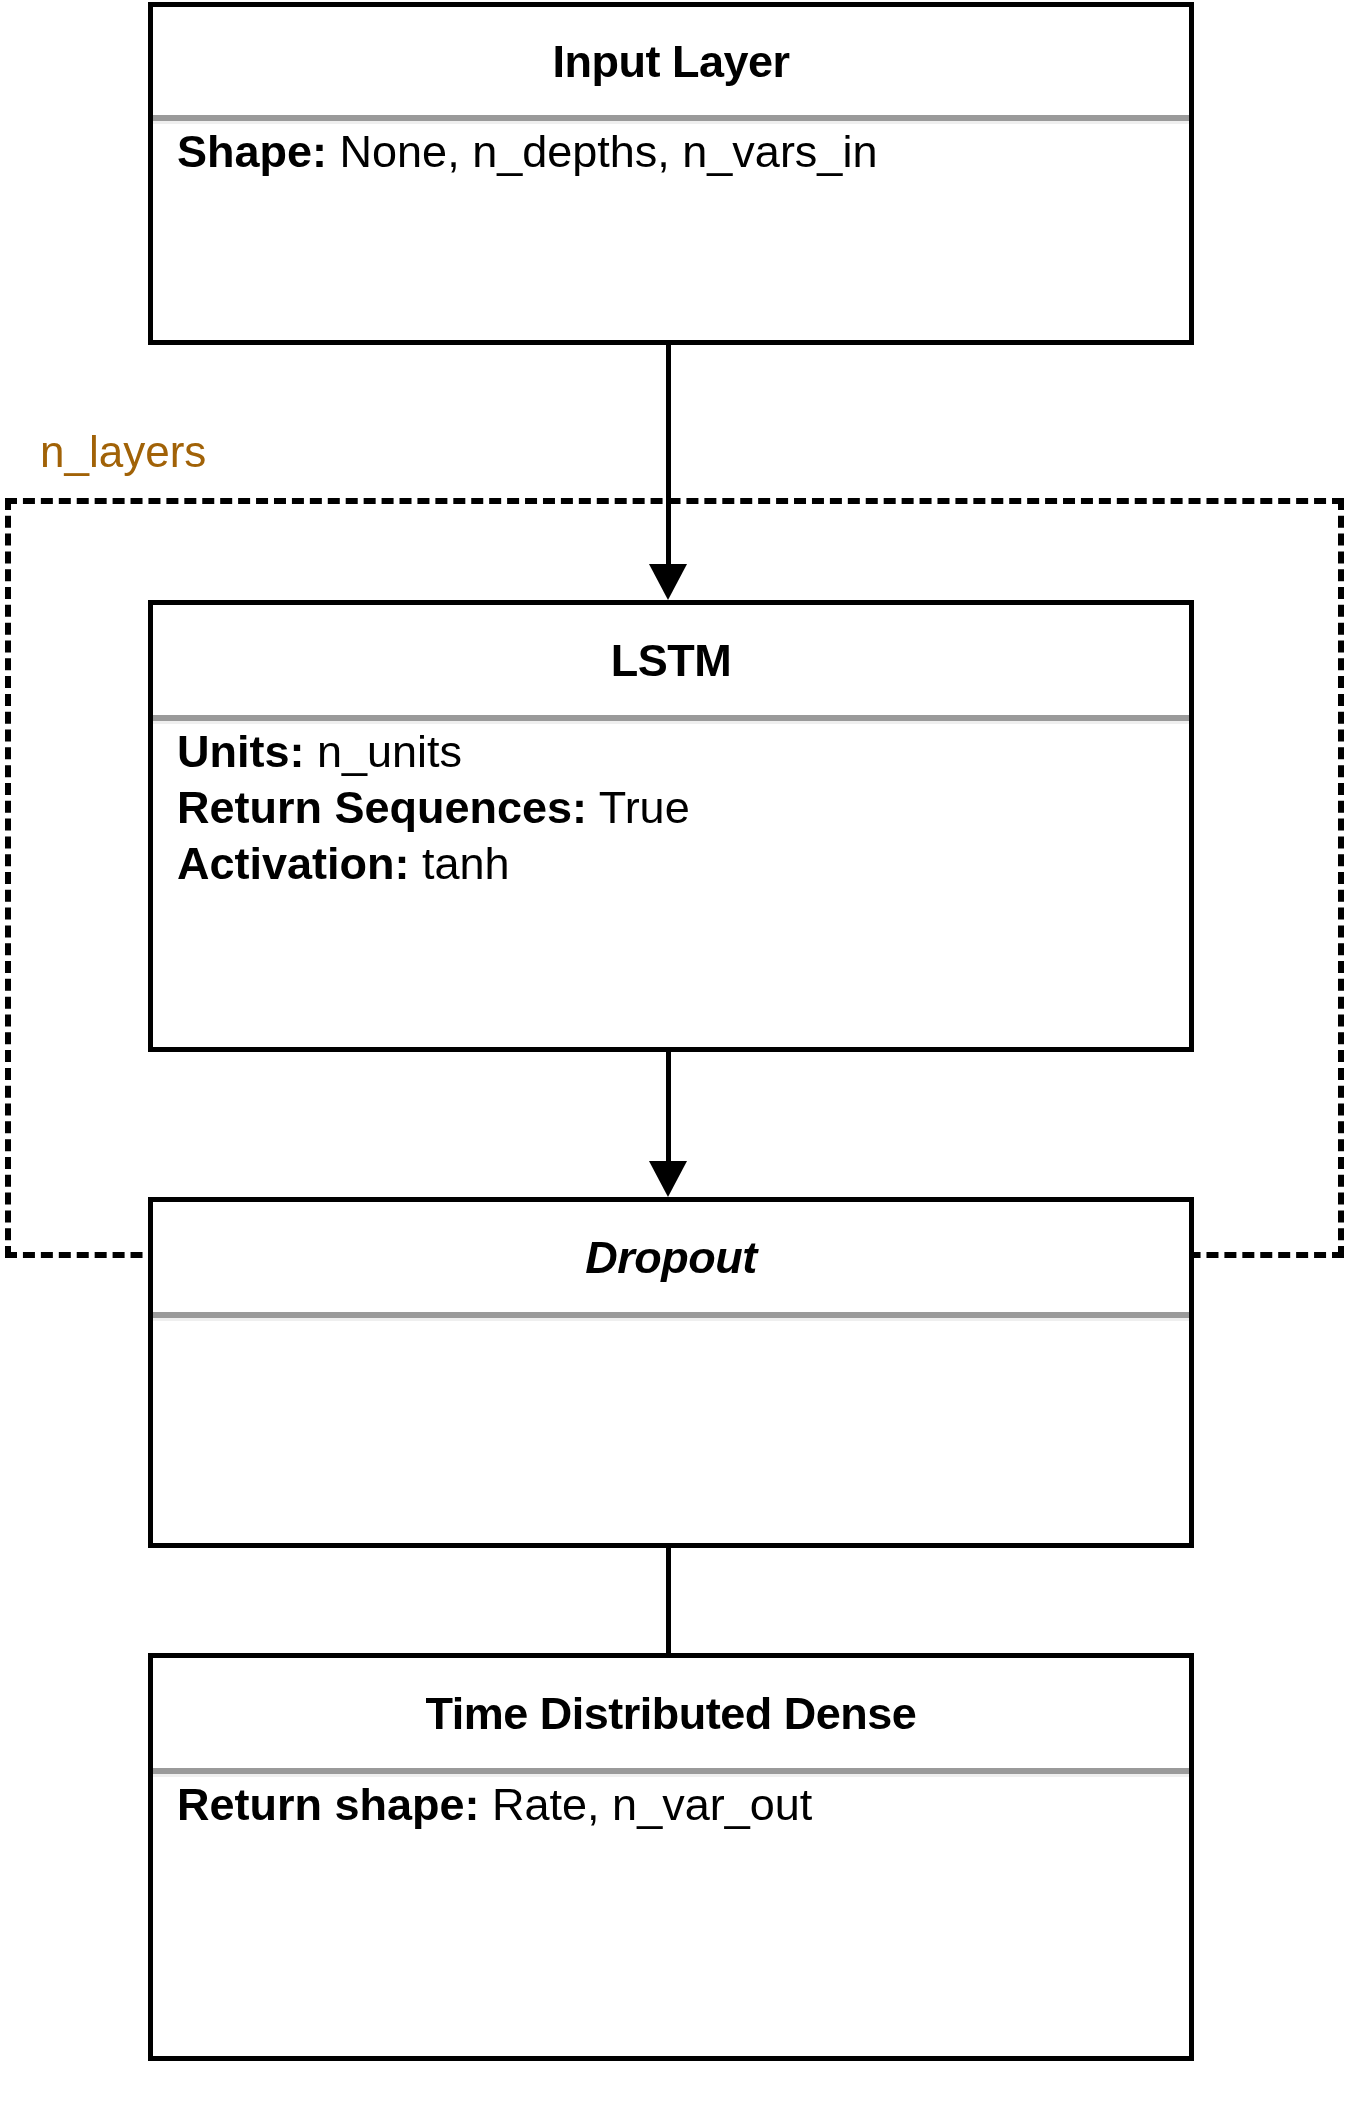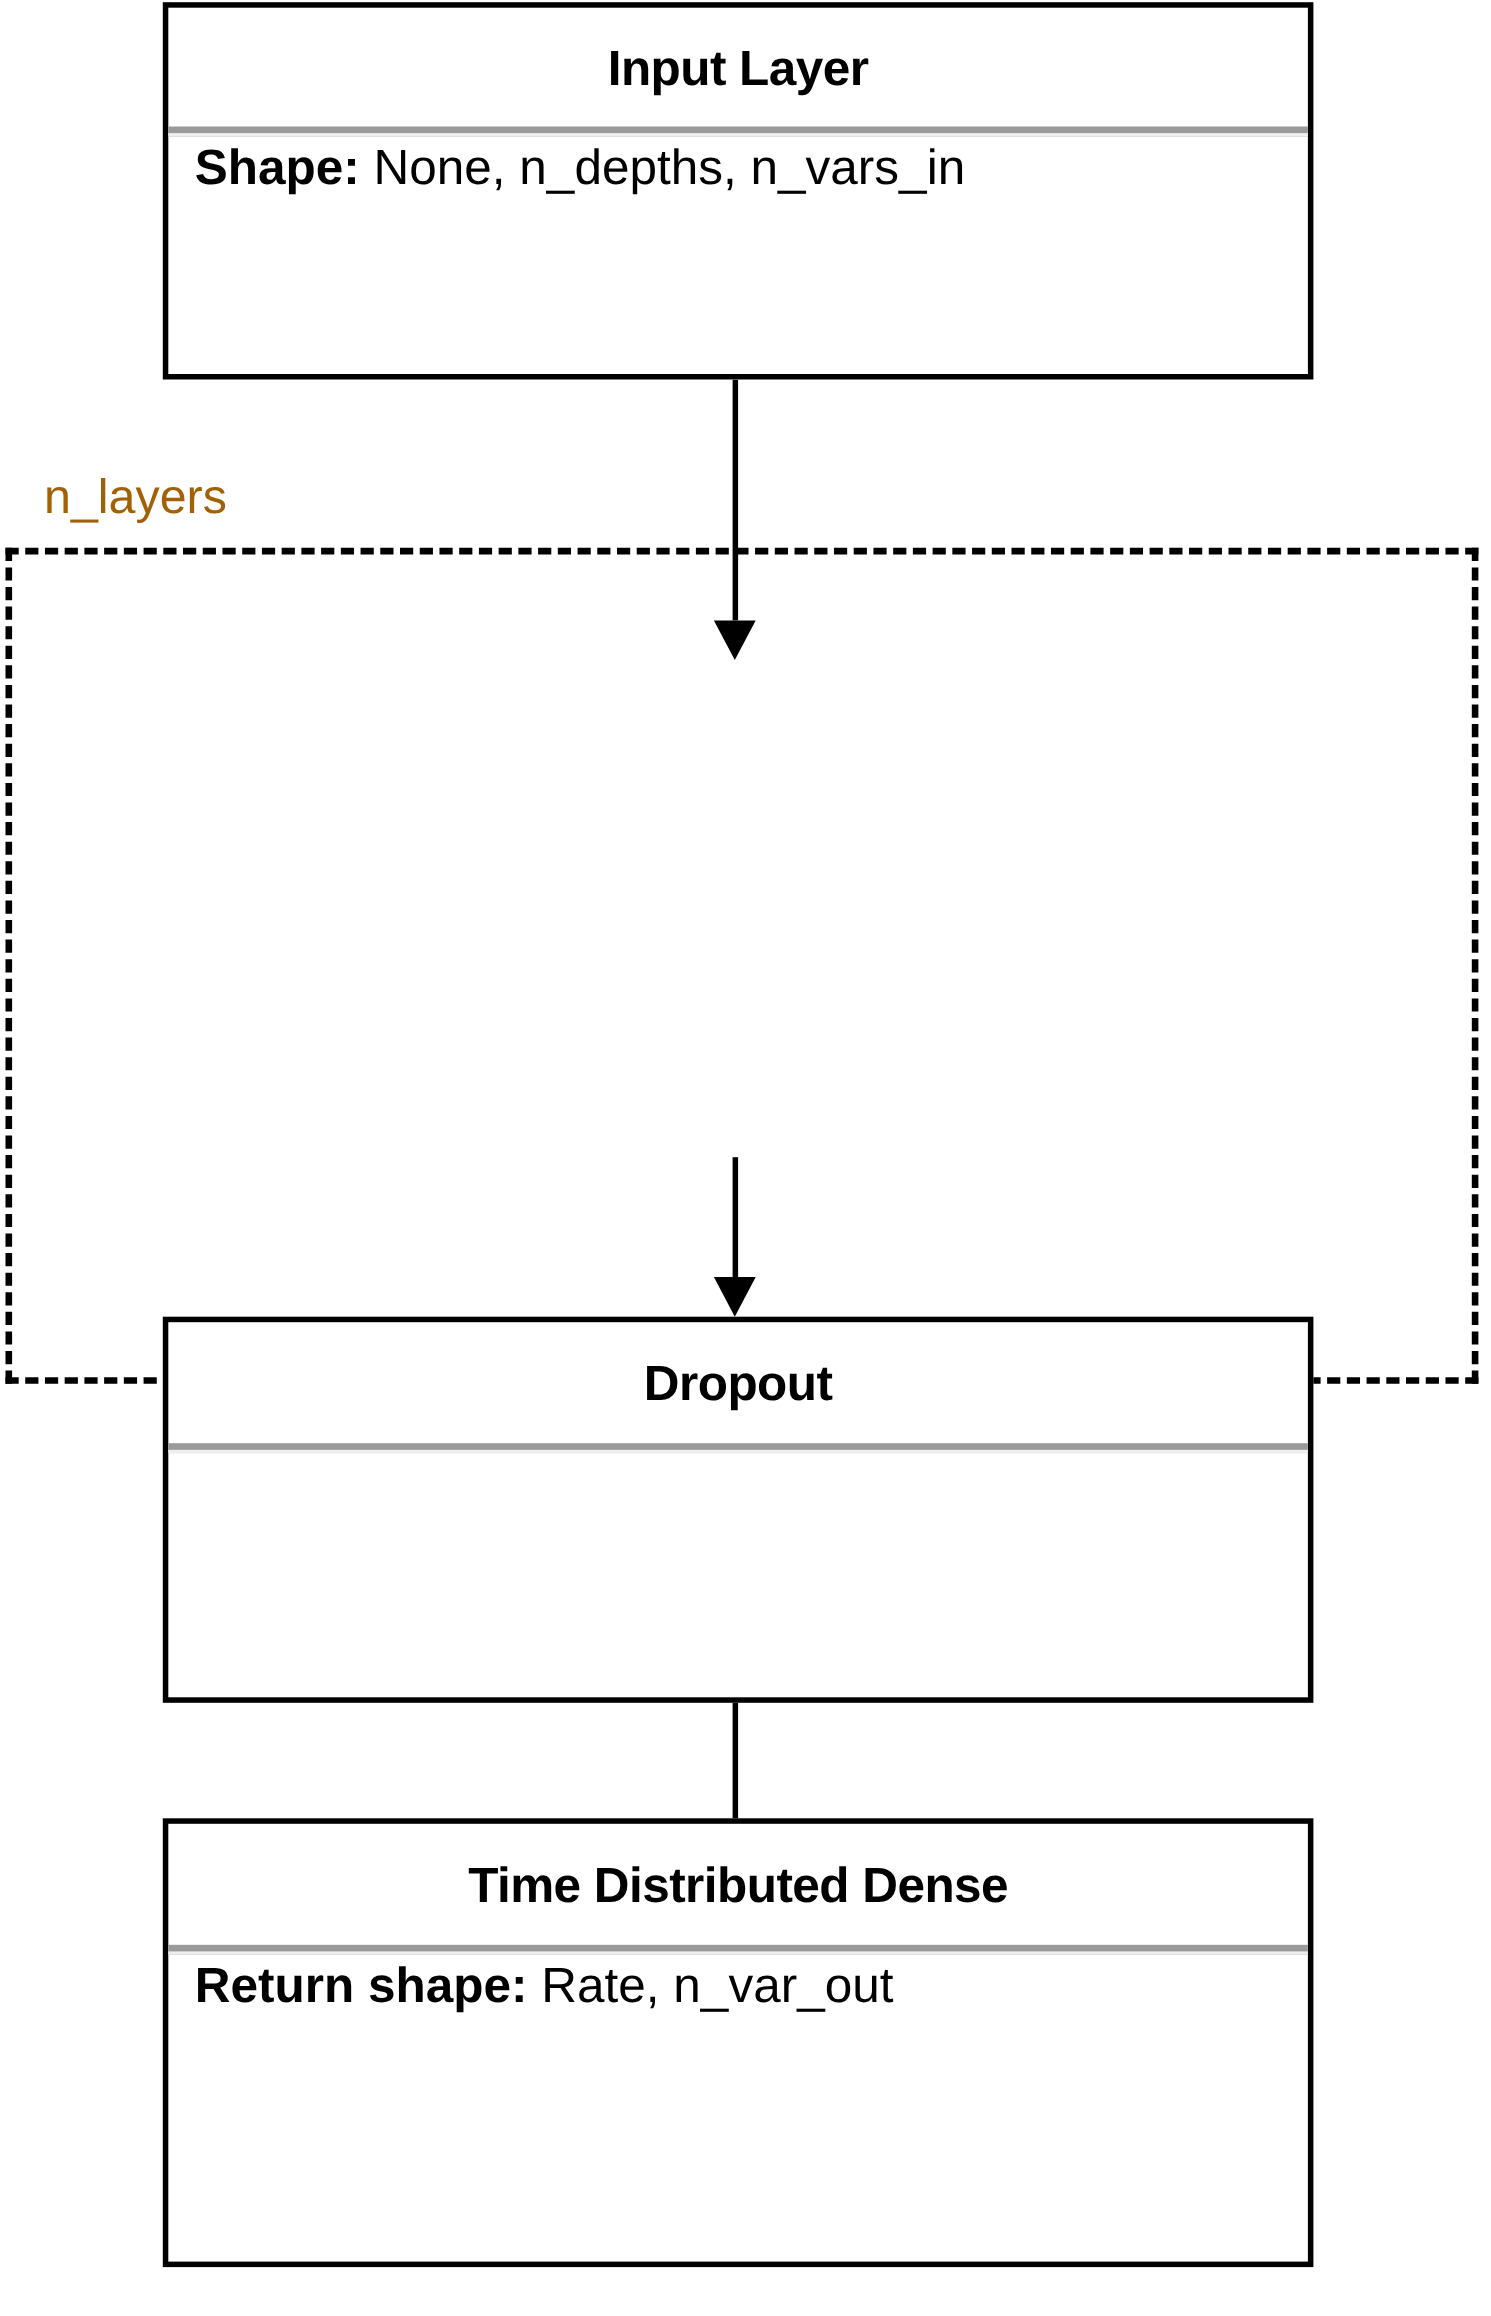--- a/index.html
+++ b/index.html
@@ -138,28 +138,46 @@
         <span class="v">None, n_depths, n_vars_in</span>
       </div>
     </div>
   </div>
 
   <div class="arrow" style="left:648px; top:345px; width:40px; height:255px;">
     <div class="arrow-line" style="height:219px;"></div>
     <div class="arrow-head"></div>
   </div>
 
+  <div class="layer-box boxed-flex" style="left:148px; top:600px; width:1046px; height:452px;">
+    <div class="layer-header" style="height:110px;">LSTM</div>
+    <div class="divider"></div>
+    <div class="layer-body">
+      <div class="param-line">
+        <span class="k">Units:</span>
+        <span class="v">n_units</span>
+      </div>
+      <div class="param-line">
+        <span class="k">Return Sequences:</span>
+        <span class="v">True</span>
+      </div>
+      <div class="param-line">
+        <span class="k">Activation:</span>
+        <span class="v">tanh</span>
+      </div>
+    </div>
+  </div>
 
   <div class="arrow" style="left:648px; top:1052px; width:40px; height:145px;">
     <div class="arrow-line" style="height:109px;"></div>
     <div class="arrow-head"></div>
   </div>
 
   <div class="layer-box boxed-flex" style="left:148px; top:1197px; width:1046px; height:351px;">
-    <div class="layer-header" style="height:110px;">Dropout</div>
+    <div class="layer-header" style="height:110px;font-style:italic;">Dropout</div>
     <div class="divider"></div>
   </div>
 
   <div class="arrow" style="left:648px; top:1548px; width:40px; height:147px;">
     <div class="arrow-line" style="height:111px;"></div>
     <div class="arrow-head"></div>
   </div>
 
   <div class="layer-box boxed-flex" style="left:148px; top:1653px; width:1046px; height:408px;">
     <div class="layer-header" style="height:110px;">Time Distributed Dense</div>

